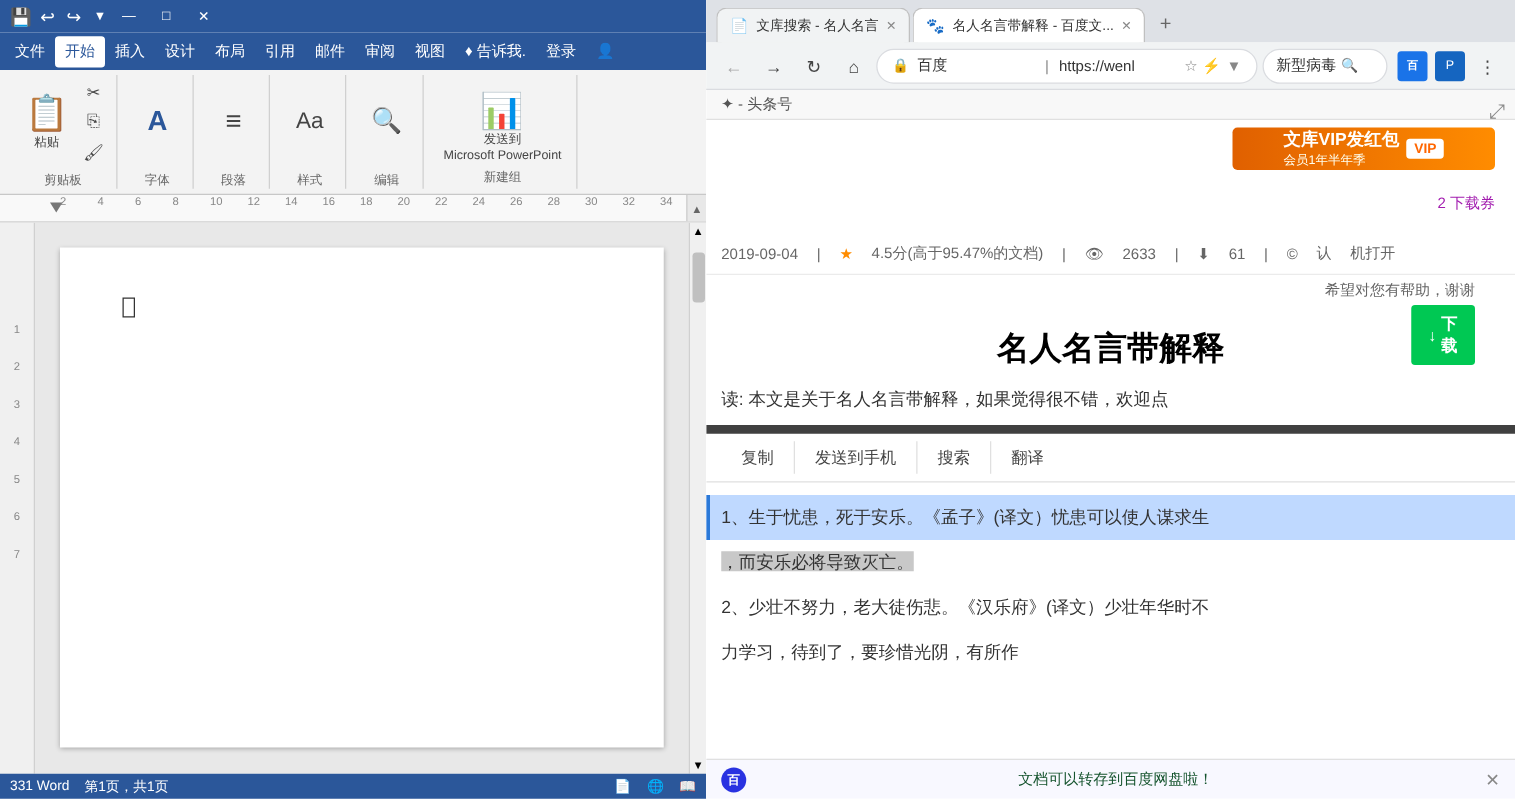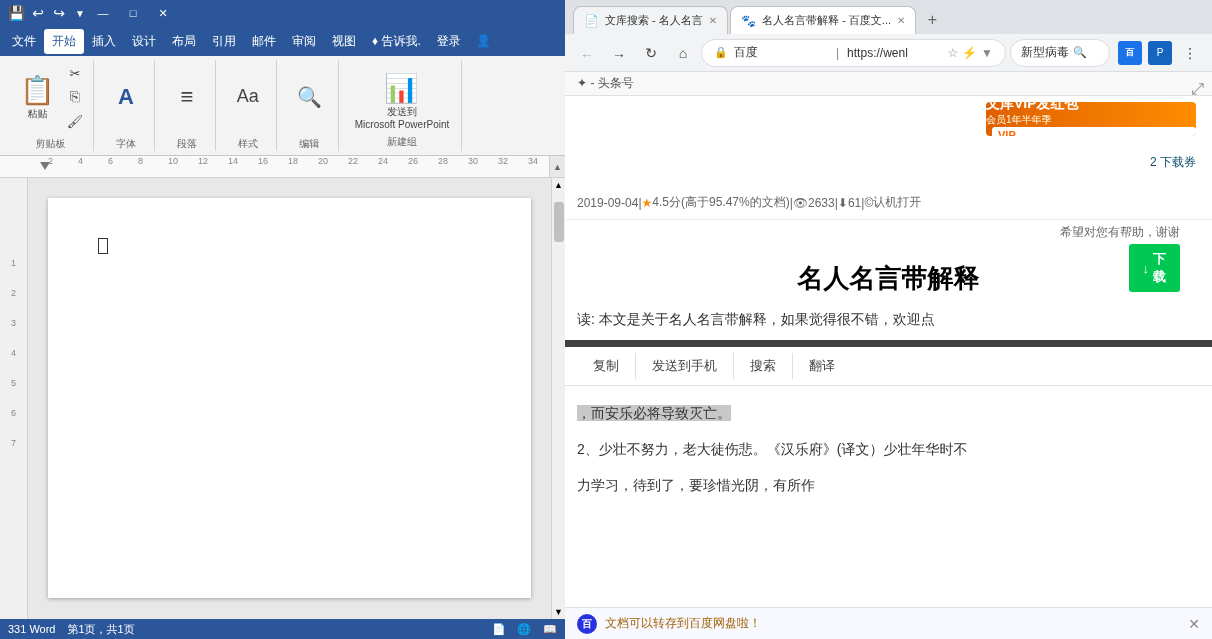--- a/index.html
+++ b/index.html
@@ -186,35 +186,34 @@
     
     .browser-top-bar {
       height: 24px; background: #f8f8f8; border-bottom: 1px solid #e0e0e0;
       display: flex; align-items: center; padding: 0 12px; font-size: 12px; color: #555;
     }
 
     
     .ad-banner {
       position: absolute; right: 16px; top: 30px; width: 210px; height: 34px;
       background: linear-gradient(to right, #e06000, #ff8c00);
-      border-radius: 4px; display: flex; justify-content: center;
+      border-radius: 4px; display: flex; align-items: center; justify-content: center;
       overflow: hidden;
-      flex-direction: column;
     }
 
     
     .download-btn {
       position: absolute; right: 16px; top: 90px;
       background: #00c853; color: #fff; padding: 6px 14px; border-radius: 3px;
       font-size: 13px; font-weight: bold; cursor: pointer; display: flex; align-items: center; gap: 4px;
     }
 
     
     .doc-meta {
-      padding: 8px 12px; font-size: 12px; color: #666; display: flex; align-items: center; gap: 0;
+      padding: 8px 12px; font-size: 12px; color: #666; display: flex; align-items: center; gap: 15px;
       border-bottom: 1px solid #ebebeb; margin-top: 90px;
     }
     .meta-star { color: #ff8c00; }
 
     
     .doc-title {
       font-size: 26px; font-weight: bold; text-align: center; padding: 16px 20px 8px;
       color: #000;
     }
 
@@ -238,21 +237,21 @@
       padding: 6px 12px; font-size: 14px; color: #333; line-height: 1.7;
     }
 
     
     .baidu-notification {
       position: absolute; bottom: 0; left: 0; right: 0;
       height: 32px; background: #f8f8ff; border-top: 1px solid #e0e0e0;
       display: flex; align-items: center; padding: 0 12px; gap: 8px; font-size: 12px;
     }
     .baidu-logo { width: 20px; height: 20px; background: #2932e1; border-radius: 50%; display: flex; align-items: center; justify-content: center; color: #fff; font-size: 10px; font-weight: bold; }
-    .notif-text { flex: 1; color: #a16207; }
+    .notif-text { flex: 1; color: #14532d; text-align: center; }
     .notif-close { cursor: pointer; color: #888; font-size: 14px; }
 
     
     .expand-icon {
       position: absolute; top: 8px; right: 8px; font-size: 16px; color: #888; cursor: pointer;
     }
   </style>
 </head>
 <body>
 
@@ -467,21 +466,21 @@
 
     <div class="ad-banner">
       <div>
         <div style="font-size:14px;font-weight:bold;color:#fff;">文库VIP发红包</div>
         <div style="font-size:10px;color:#ffe;">会员1年半年季</div>
       </div>
       <div style="background:#fff;color:#ff6600;padding:2px 6px;border-radius:3px;font-size:11px;font-weight:bold;margin-left:6px;cursor:pointer;">VIP</div>
     </div>
 
     <div style="position:absolute;right:16px;top:82px;display:flex;align-items:center;gap:6px;">
-      <span style="font-size:12px;color:#0c4a6e;">2 下载券</span>
+      <span style="font-size:12px;color:#a21caf;">2 下载券</span>
       <div class="download-btn">
         <span>↓</span>
         <span>下载</span>
       </div>
     </div>
 
     <div class="doc-meta">
       <span>2019-09-04</span>
       <span>|</span>
       <span class="meta-star">★</span>
@@ -507,20 +506,23 @@
     <div class="doc-excerpt">读: 本文是关于名人名言带解释，如果觉得很不错，欢迎点</div>
 
     <div class="action-buttons">
       <div class="action-btn">复制</div>
       <div class="action-btn">发送到手机</div>
       <div class="action-btn">搜索</div>
       <div class="action-btn">翻译</div>
     </div>
 
     <div style="padding:4px 0;">
+      <div class="content-para" style="background:#bfd9ff;border-left:3px solid #2b79d8;padding-left:9px;">
+        <span>1、生于忧患，死于安乐。《孟子》(译文）忧患可以使人谋求生</span>
+      </div>
       <div class="content-para" style="padding-left:12px;">
         <span style="background:#c8c8c8;">，而安乐必将导致灭亡。</span>
       </div>
       <div class="content-para">
         <span>  2、少壮不努力，老大徒伤悲。《汉乐府》(译文）少壮年华时不</span>
       </div>
       <div class="content-para">
         <span>力学习，待到了，要珍惜光阴，有所作</span>
       </div>
     </div>

